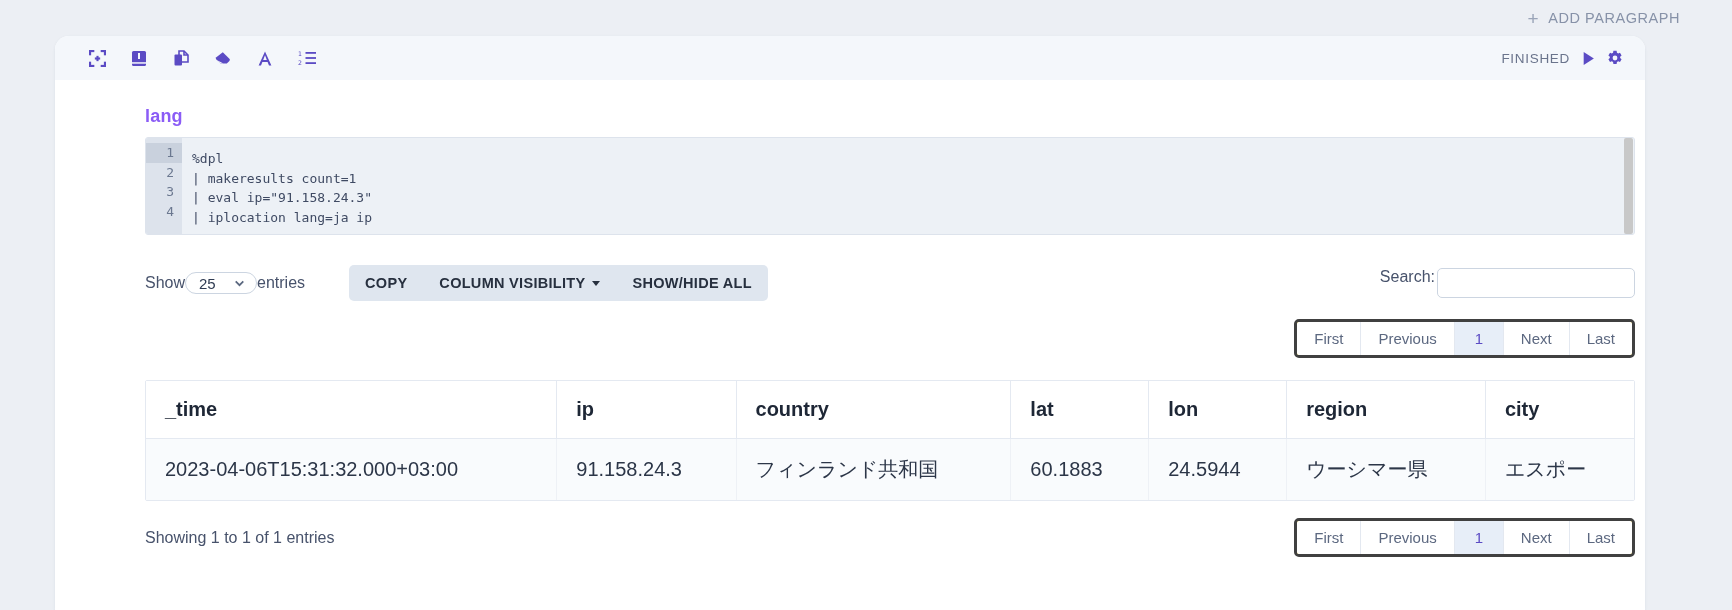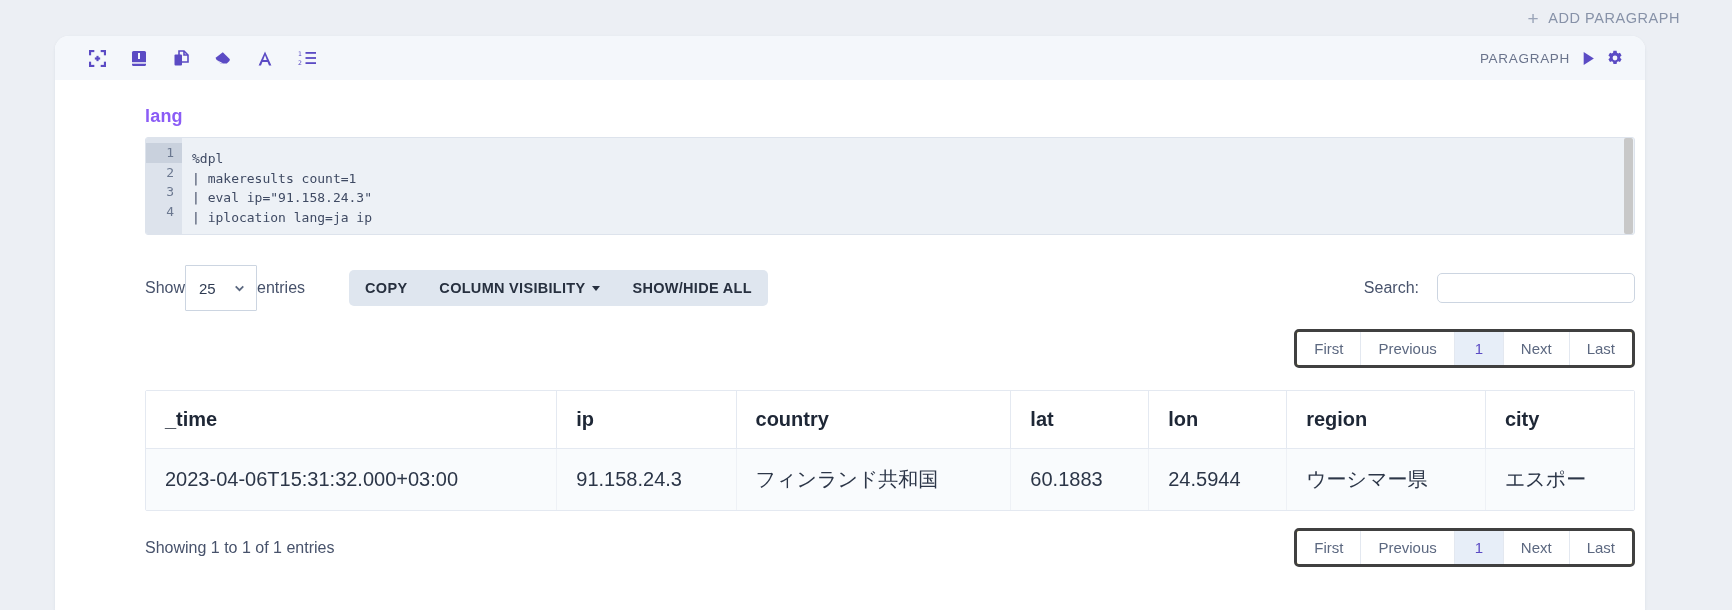--- a/index.html
+++ b/index.html
@@ -175,23 +175,23 @@
   }
   .show-entries {
     display: flex;
     align-items: center;
     font-size: 16px;
     color: #47526b;
   }
   .length-select {
     position: relative;
     width: 72px;
-    height: 46px;
+    height: 22px;
     border: 1px solid #ccd5e1;
-    border-radius: 1px;
+    border-radius: 15px;
     background: #fff;
     display: flex;
     align-items: center;
     padding-left: 13px;
     box-sizing: border-box;
     font-size: 15px;
     color: #2f3b52;
     cursor: pointer;
   }
   .length-select .chev {
@@ -230,22 +230,21 @@
     width: 0;
     height: 0;
     border-left: 4.5px solid transparent;
     border-right: 4.5px solid transparent;
     border-top: 5px solid #27303f;
   }
 
   .search-wrap {
     margin-left: auto;
     display: flex;
-    align-items: center;
-    gap: 18px;
+    gap: 2px;
     font-size: 16px;
     color: #47526b;
   }
   .search-input {
     width: 198px;
     height: 30px;
     border: 1px solid #ccd5e1;
     border-radius: 5px;
     background: #fff;
     outline: none;
@@ -402,21 +401,21 @@
           <rect x="7.5" y="7.1" width="10.5" height="1.8"></rect>
           <rect x="7.5" y="12.2" width="10.5" height="1.8"></rect>
           <text x="0" y="5.6" font-size="6.2" font-family="DejaVu Sans, sans-serif" fill="currentColor">1</text>
           <text x="0" y="14.6" font-size="6.2" font-family="DejaVu Sans, sans-serif" fill="currentColor">2</text>
         </svg>
       </span>
 
     </div>
 
     <div class="status-group">
-      <span class="status-text">PARAGRAPH</span>
+      <span class="status-text">FINISHED</span>
       <span class="play-icon">
         <svg width="15" height="15" viewBox="0 0 14 14" fill="currentColor">
           <path d="M2.5 1 L12 7 L2.5 13 z"></path>
         </svg>
       </span>
       <span class="gear-icon">
         <svg width="16" height="16" viewBox="0 0 16 16" fill="currentColor">
           <path d="M6.4 0.8 h3.2 l0.35 1.9 1.25 0.72 1.78-0.72 1.6 2.77-1.43 1.2 v1.44 l1.43 1.2 -1.6 2.77 -1.78-0.72 -1.25 0.72 -0.35 1.9 h-3.2 l-0.35-1.9 -1.25-0.72 -1.78 0.72 -1.6-2.77 1.43-1.2 v-1.44 l-1.43-1.2 1.6-2.77 1.78 0.72 1.25-0.72 z"></path>
           <circle cx="8" cy="8" r="2.4" fill="#f4f7fb"></circle>
         </svg>

